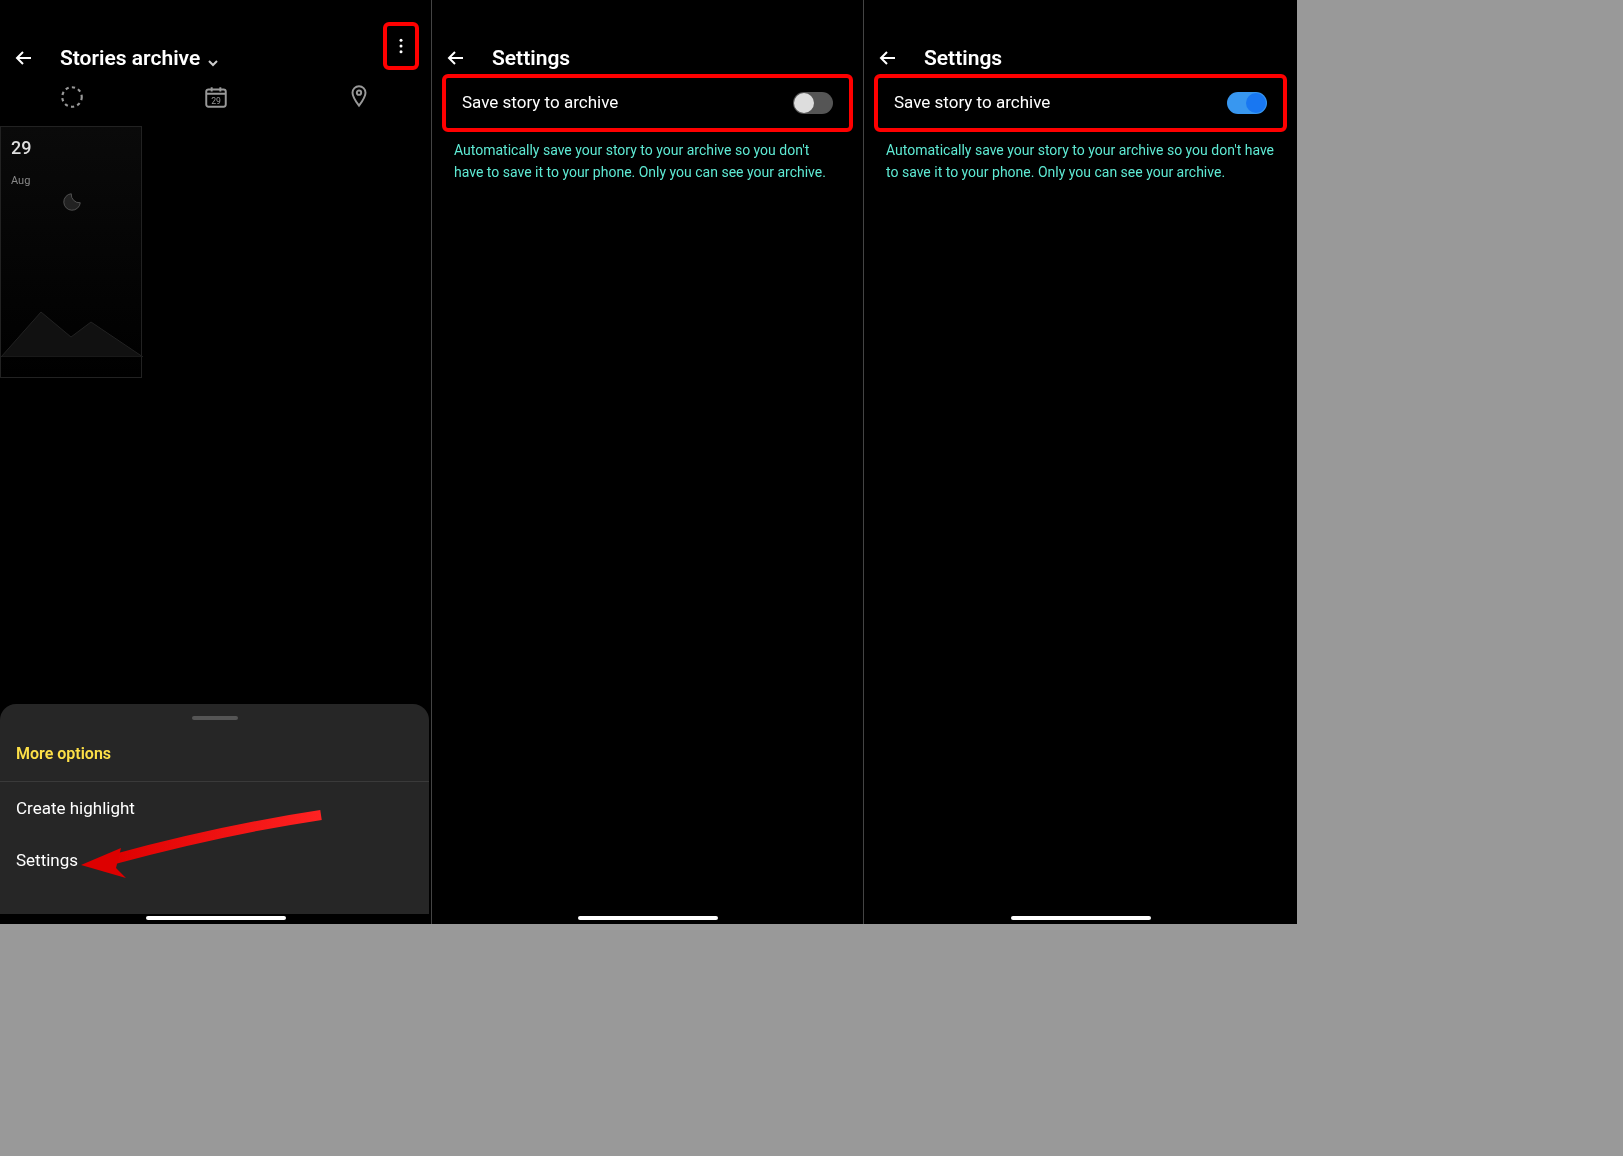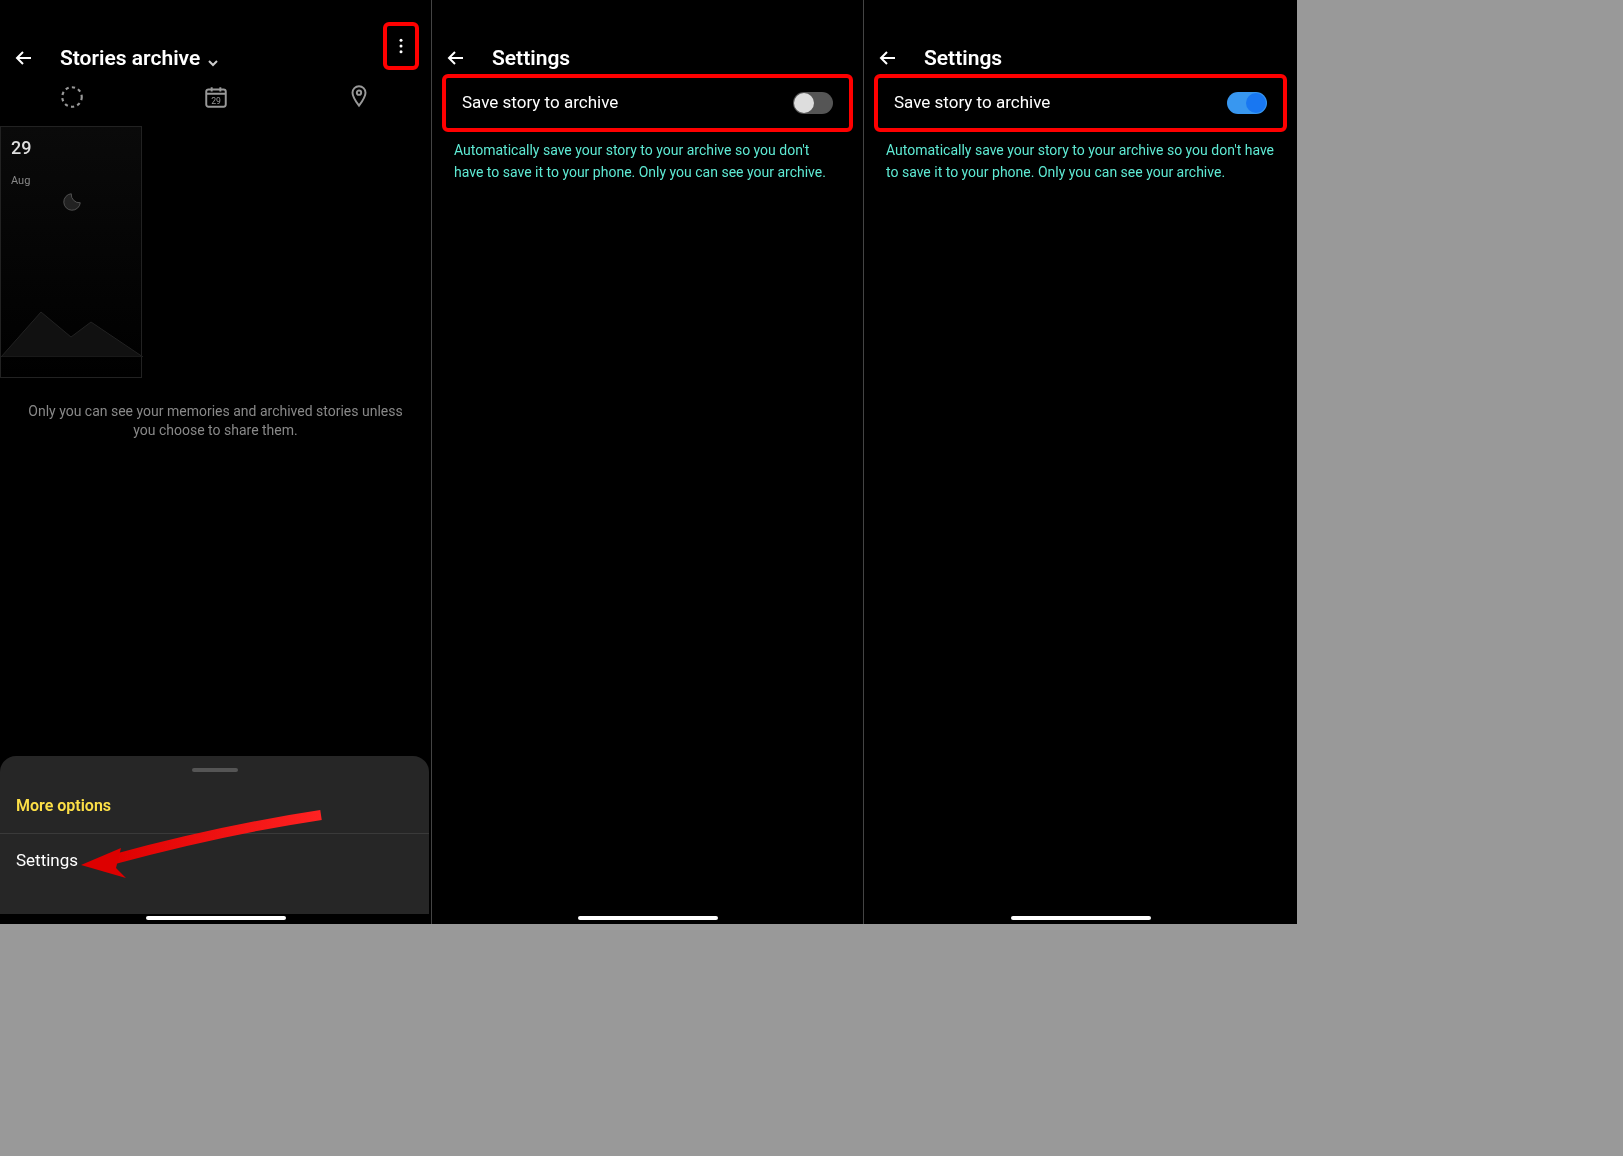--- a/index.html
+++ b/index.html
@@ -241,26 +241,26 @@
       <div class="story-month">Aug</div>
     </div>
     <svg class="moon" width="22" height="22" viewBox="0 0 24 24">
         <path d="M21 12.8A9 9 0 0 1 11.2 3 9 9 0 1 0 21 12.8z" fill="#222" stroke="#555" stroke-width="1"></path>
       </svg>
     <svg class="mountain" width="142" height="60" viewBox="0 0 142 60">
         <path d="M0 60 L40 15 L70 40 L90 25 L142 60 Z" fill="#111" stroke="#222"></path>
       </svg>
   </div>
 
-  <div class="info-text">Only you can see your memories and archived stories unless you choose to share them.</div>
 
   <div class="bottom-sheet">
     <div class="sheet-handle"></div>
     <div class="sheet-title">More options</div>
     <div class="sheet-divider"></div>
+    <div class="sheet-item">Create highlight</div>
     <div class="sheet-item">Settings</div>
   </div>
 
   <svg class="red-arrow" width="260" height="70" viewBox="0 0 260 70">
     <defs>
         <linearGradient id="rg" x1="0" y1="0" x2="1" y2="0">
           <stop offset="0" stop-color="#d00"></stop>
           <stop offset="1" stop-color="#f22"></stop>
         </linearGradient>
       </defs>

